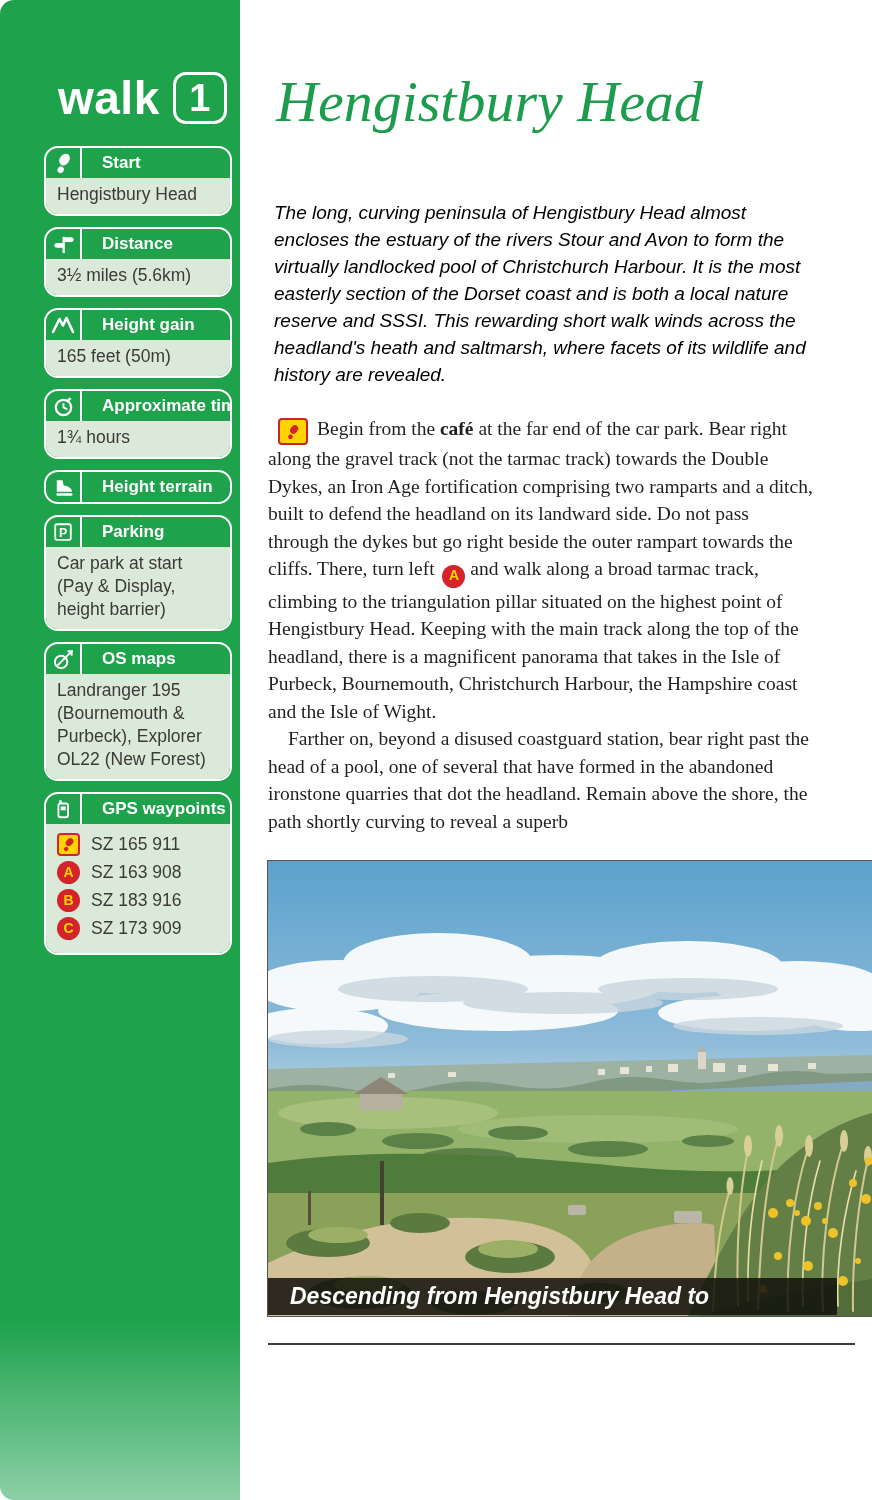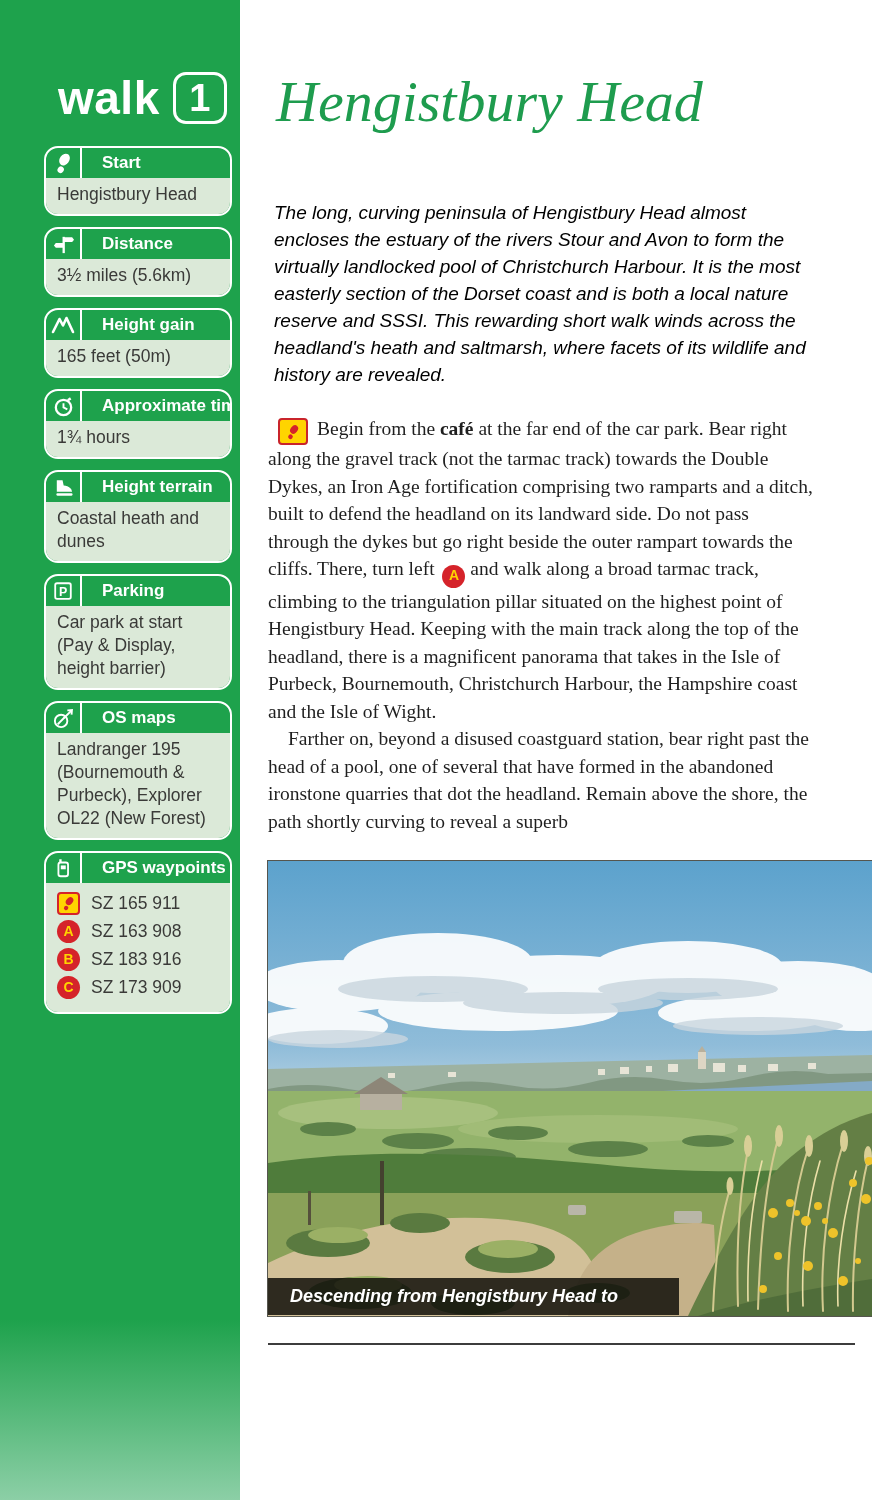--- a/index.html
+++ b/index.html
@@ -1,19 +1,19 @@
 <!DOCTYPE html>
 <html><head>
 <meta charset="utf-8">
 <style>
   * { margin:0; padding:0; box-sizing:border-box; }
   html,body { background:#ffffff; }
   .page {
     position:relative; width:872px; height:1500px; background:#ffffff;
-    font-family:"Liberation Sans", sans-serif; overflow:hidden;
+    font-family:"Liberation Sans", sans-serif; overflow:hidden;border-radius:14px;
   }
   
   .sidebar {
     position:absolute; left:0; top:0; width:240px; height:1500px;
     background:linear-gradient(180deg,#1ea24c 0%, #1ea24c 88%, #8ccfa6 100%);
   }
   .walk-header { position:absolute; top:72px; left:58px; display:flex; align-items:center; color:#ffffff; }
   .walk-word { font-size:46px; font-weight:bold; letter-spacing:0.5px; line-height:1; }
   .walk-num-box {
     margin-left:13px; width:54px; height:52px; border:3.5px solid #ffffff; border-radius:13px;
@@ -60,23 +60,23 @@
   .inline-marker {
     display:inline-flex; width:23px; height:23px; border-radius:50%; background:#d5232a;
     color:#ffd400; font-weight:bold; font-size:14px; font-family:"Liberation Sans",sans-serif;
     align-items:center; justify-content:center; vertical-align:-5px; margin-left:3px;
   }
   .bold { font-weight:bold; }
   
   .photo { position:relative; margin-top:26px; width:604px; height:455px; outline:1px solid #55554e; }
   .photo svg { display:block; }
   .caption {
-    position:absolute; left:0; bottom:1px; width:411px; height:37px;
+    position:absolute; left:0; bottom:1px; width:569px; height:37px;
     background:rgba(19,17,12,0.86); color:#ffffff; font-style:italic; font-weight:bold;
-    font-size:18px; line-height:37px; padding-left:22px;
+    font-size:23px; line-height:37px; padding-left:22px;
   }
   
   .footer-rule { margin-top:27px; width:587px; border:none; border-top:2px solid #3c3c3c; }
   .footer { margin-top:22px; display:flex; align-items:center; }
   .page-num { font-weight:bold; font-size:17px; letter-spacing:3px; color:#1f1f1f; }
   .footer-dot { width:12px; height:12px; border-radius:50%; background:#1ea24c; margin:0 17px 0 16px; }
   .walk-ref { font-size:16px; letter-spacing:6px; color:#1f1f1f; }
 </style>
 </head>
 <body>
@@ -150,21 +150,20 @@
       <div class="info-box">
         <div class="box-header">
           <span class="box-icon">
             <svg viewBox="0 0 24 24" width="23" height="23" fill="#ffffff">
                 <path d="M5 4.5 L11 4.5 L12.2 10 C15 10 17 11 20 13.5 L21 16.5 L5 16.5 Z"></path>
                 <rect x="4.5" y="18" width="17" height="2.6" rx="1.2"></rect>
               </svg>
           </span>
           <span class="box-title">Height terrain</span>
         </div>
-        <div class="box-body">Coastal heath and dunes</div>
       </div>
 
       <div class="info-box">
         <div class="box-header">
           <span class="box-icon">
             <svg viewBox="0 0 24 24" width="22" height="22">
                 <rect x="3.5" y="3.5" width="17" height="17" rx="2" fill="none" stroke="#ffffff" stroke-width="2"></rect>
                 <text x="12.2" y="17" text-anchor="middle" font-size="13.5" font-weight="bold" fill="#ffffff" font-family="Liberation Sans, sans-serif">P</text>
               </svg>
           </span>

